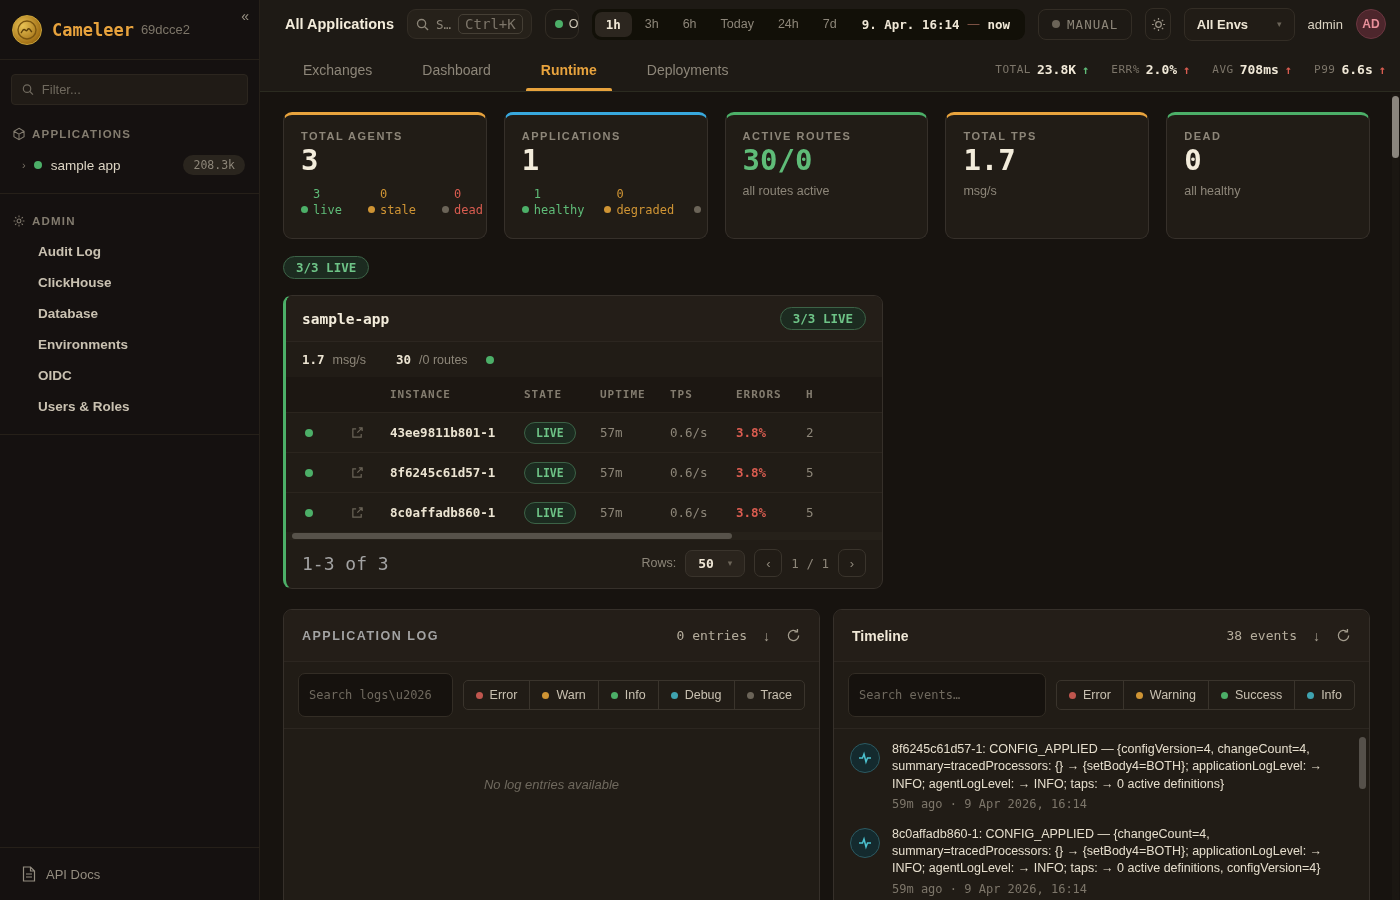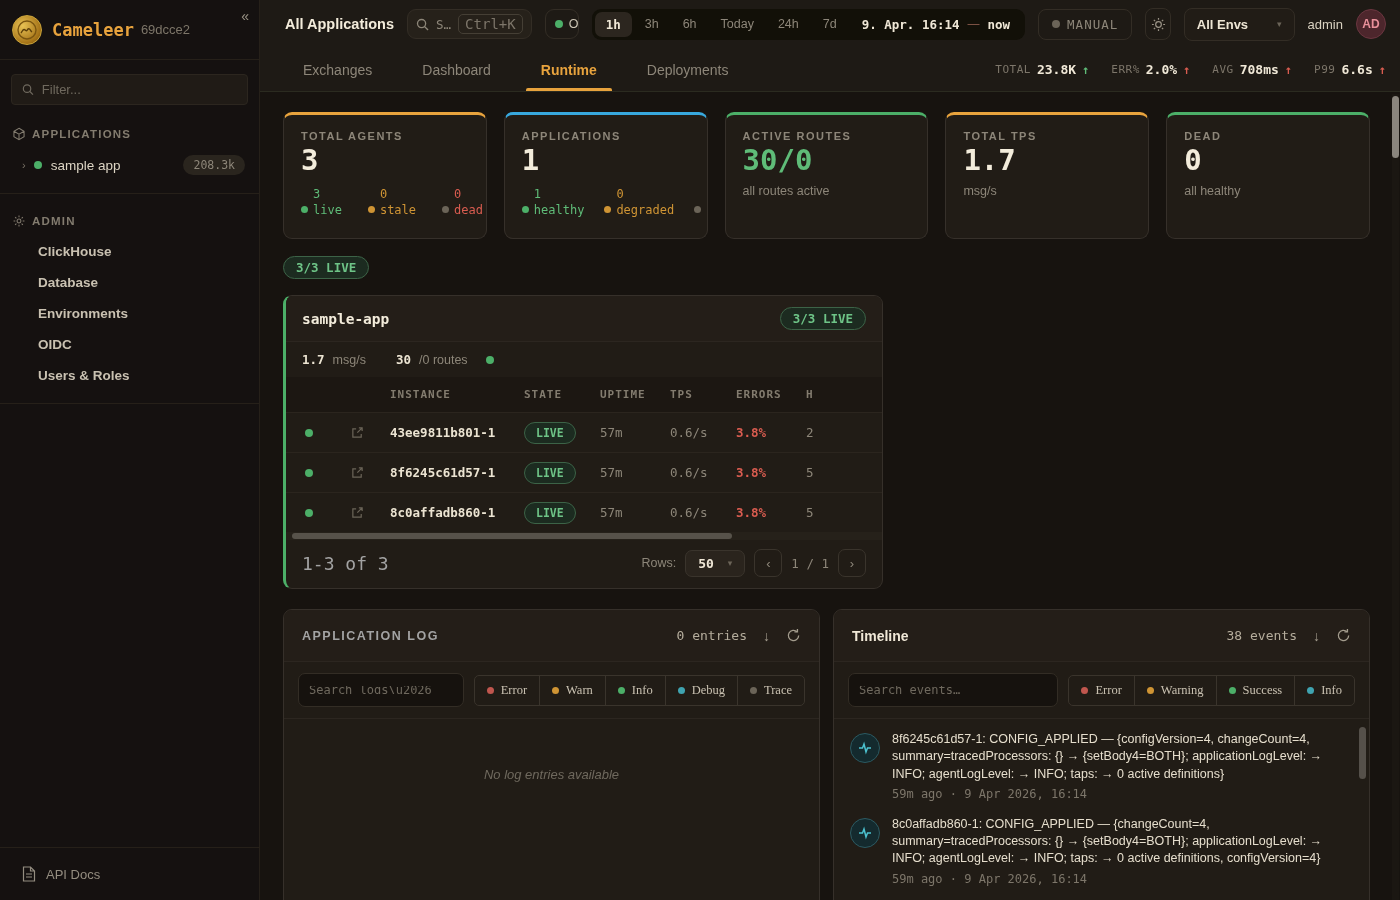--- a/index.html
+++ b/index.html
@@ -175,25 +175,25 @@
     overflow:hidden;height:340px;display:flex;flex-direction:column;}
   .panel-head{display:flex;align-items:center;height:52px;padding:0 18px;background:#241e18;
     border-bottom:1px solid #2c2620;flex-shrink:0;}
   .panel-title-caps{color:#a3a3a3;font-size:12.5px;font-weight:bold;letter-spacing:1.5px;}
   .panel-title{color:#f0e8d7;font-size:14px;font-weight:bold;}
   .panel-head-right{margin-left:auto;display:flex;align-items:center;gap:16px;}
   .panel-count{color:#b5ad9c;font-size:13px;}
   .icon-btn{color:#a39c8d;cursor:pointer;display:flex;font-size:14px;}
   .panel-filters{display:flex;align-items:center;gap:10px;padding:11px 14px;border-bottom:1px solid #2c2620;flex-shrink:0;}
   .panel-search{flex:1;display:flex;background:#16120e;border:1px solid #332d25;
-    border-radius:7px;height:34px;padding:12px 10px;min-width:0;}
+    border-radius:7px;height:44px;padding:12px 10px;min-width:0;}
   .panel-search input{background:transparent;border:none;outline:none;color:var(--cream);width:100%;
     font-size:12px;font-family:"DejaVu Sans Mono",monospace;}
   .panel-search input::placeholder{color:#6f695e;}
-  .chip-group{display:flex;border:1px solid #3a342c;border-radius:5px;overflow:hidden;flex-shrink:0;font-family:Liberation Serif, serif;}
+  .chip-group{display:flex;border:1px solid #3a342c;border-radius:5px;overflow:hidden;flex-shrink:0;}
   .chip{display:flex;align-items:center;gap:7px;padding:7px 12px;color:#c9c1b1;font-size:12.5px;
     cursor:pointer;border-left:1px solid #3a342c;white-space:nowrap;}
   .chip:first-child{border-left:none;}
   .chip .dot{width:7px;height:7px;}
   .panel-body{flex:1;position:relative;overflow:hidden;}
   .empty-msg{color:#6f695e;font-size:13px;text-align:center;margin-top:48px;font-style:italic;}
 
   
   .events{padding:12px 20px 0 16px;}
   .event{display:flex;gap:12px;margin-bottom:15px;}
@@ -254,20 +254,21 @@
     <div class="sb-divider"></div>
 
     <div class="sb-section">
       <div class="sb-section-head">
         <svg width="14" height="14" viewBox="0 0 16 16">
           <circle cx="8" cy="8" r="2.2" fill="none" stroke="#837c6f" stroke-width="1.2"></circle>
           <path d="M8 1.8v2M8 12.2v2M1.8 8h2M12.2 8h2M3.6 3.6l1.4 1.4M11 11l1.4 1.4M12.4 3.6L11 5M5 11l-1.4 1.4" stroke="#837c6f" stroke-width="1.2"></path>
         </svg>
         <span>ADMIN</span>
       </div>
+      <a class="sb-item">Audit Log</a>
       <a class="sb-item">ClickHouse</a>
       <a class="sb-item">Database</a>
       <a class="sb-item">Environments</a>
       <a class="sb-item">OIDC</a>
       <a class="sb-item">Users &amp; Roles</a>
     </div>
     <div class="sb-divider"></div>
 
     <div class="sb-spacer"></div>
     <div class="sb-bottom">

